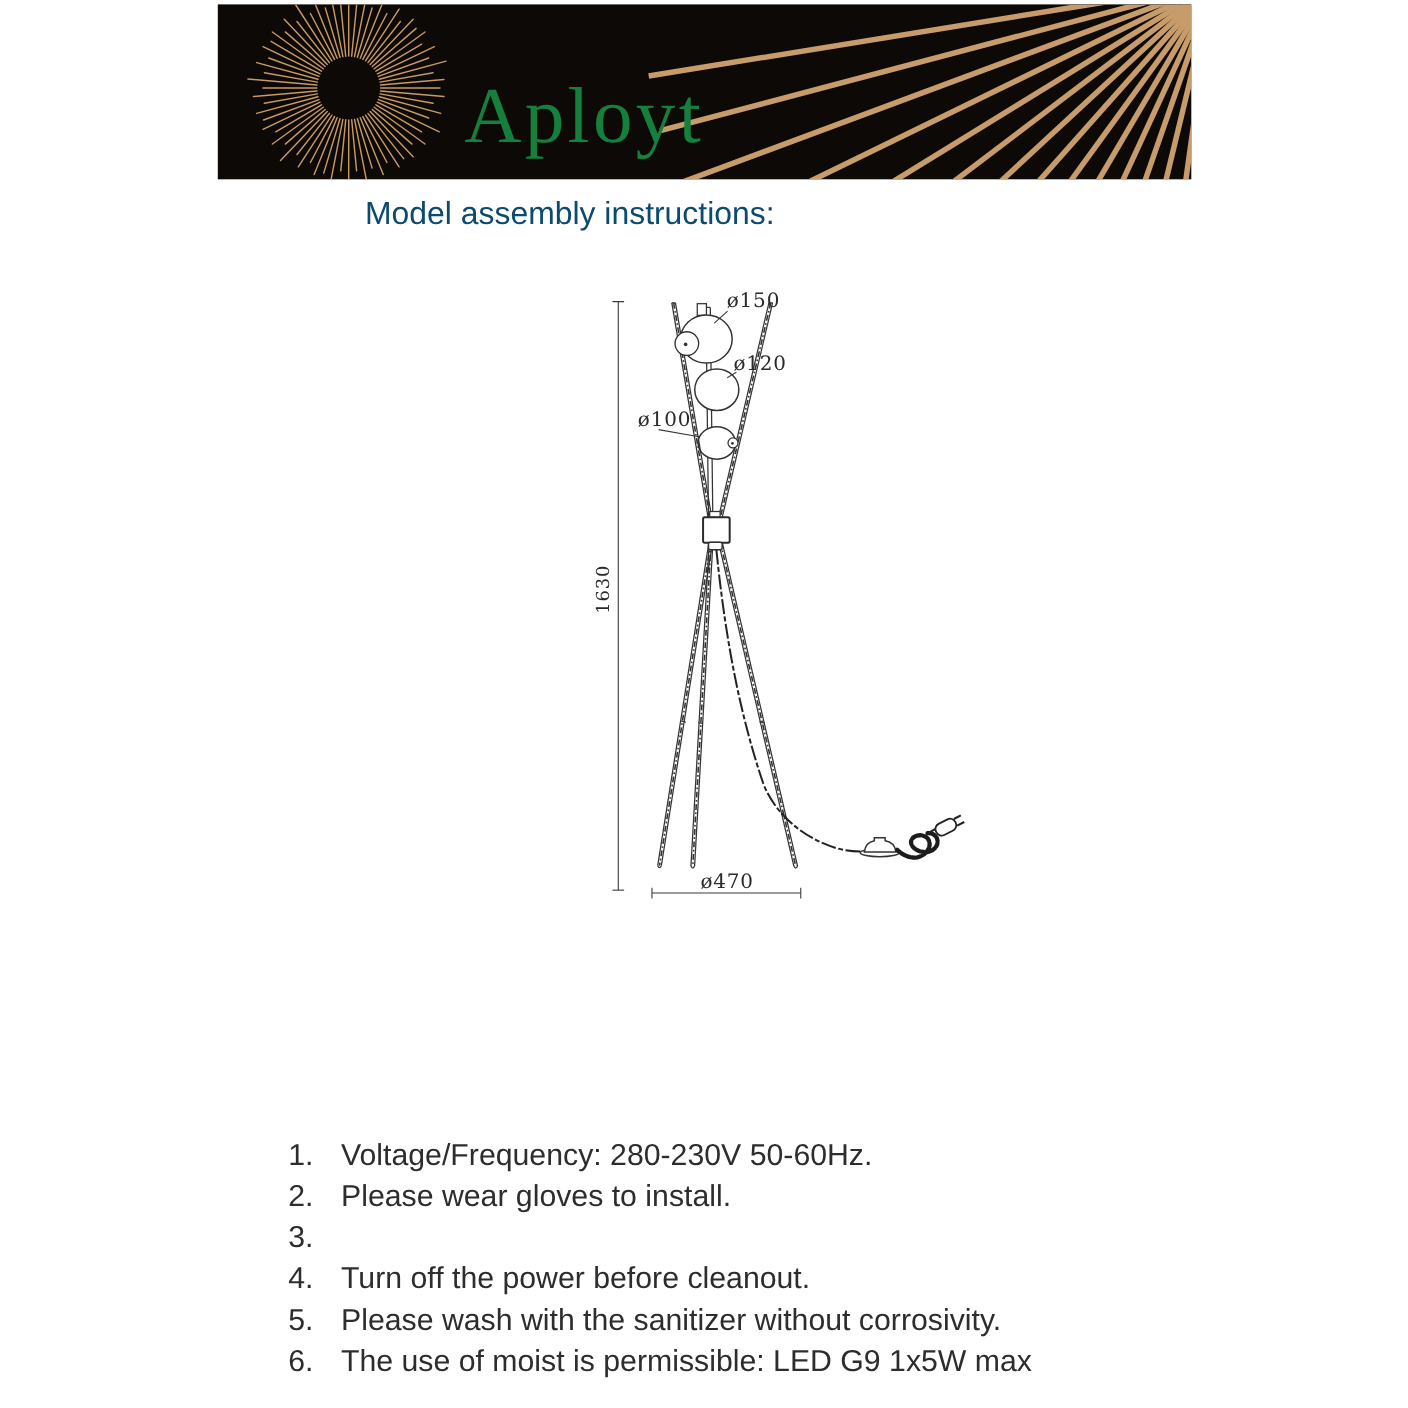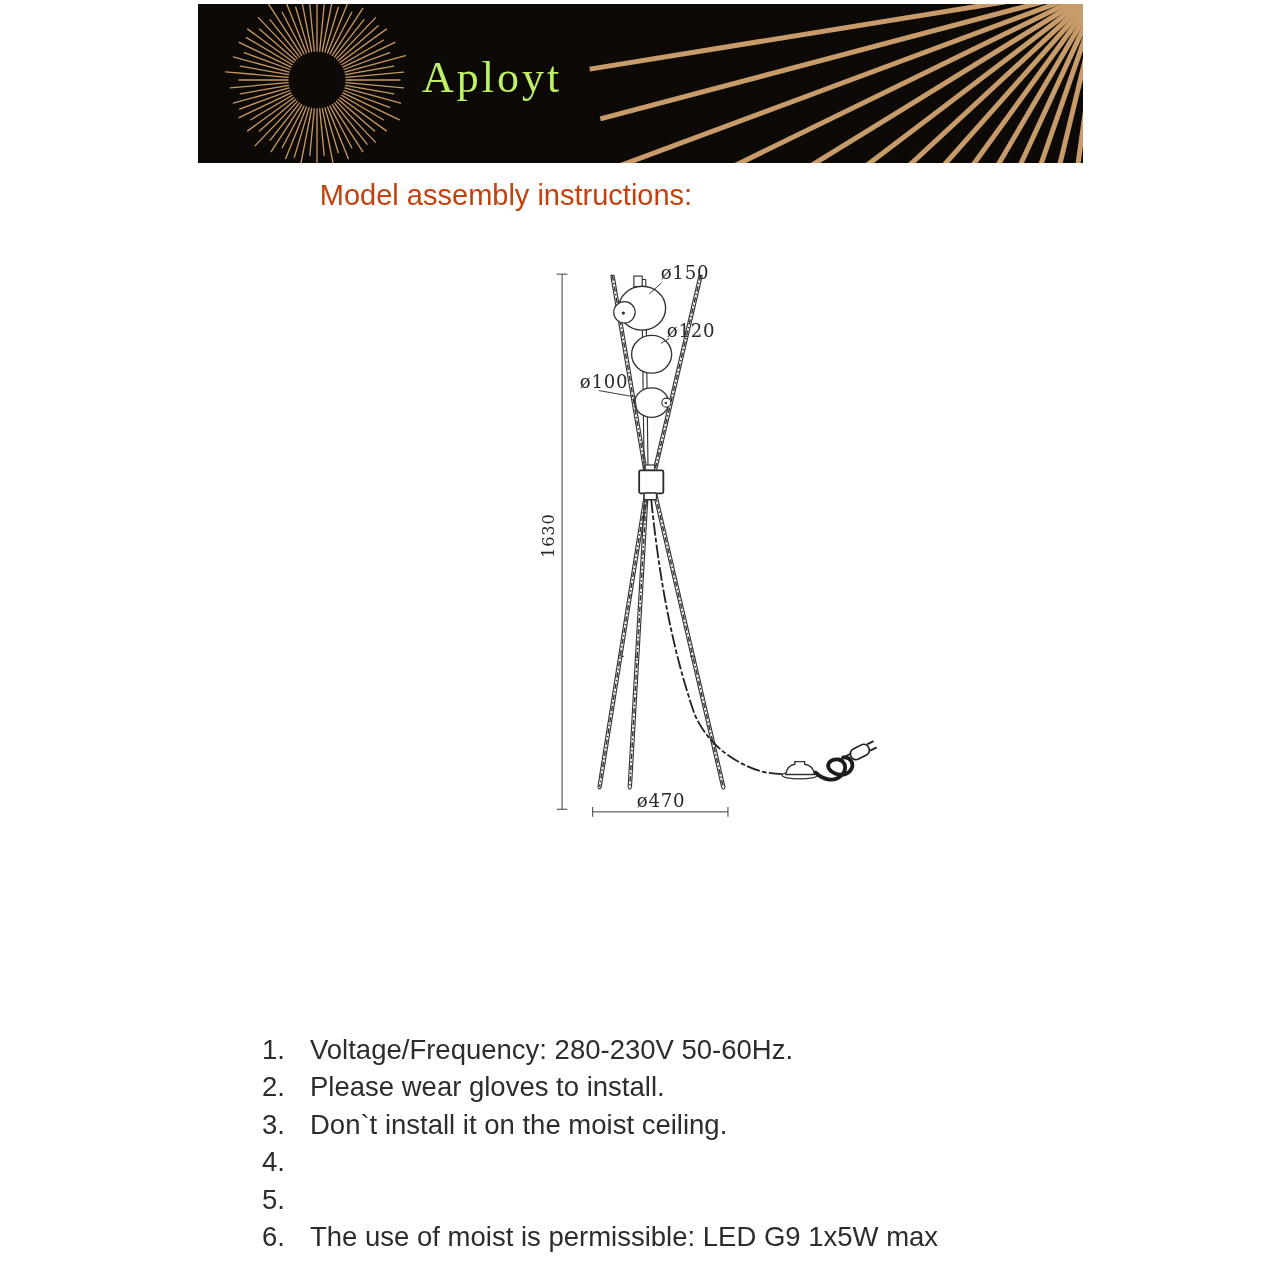--- a/index.html
+++ b/index.html
@@ -4,26 +4,26 @@
 <style>
   html,body{margin:0;padding:0;background:#ffffff;}
   .page{position:relative;width:1280px;height:1280px;background:#ffffff;overflow:hidden;
         font-family:"Liberation Sans",sans-serif;}
 
   
   .banner{position:absolute;left:198px;top:4px;width:885px;height:159px;background:#0c0906;overflow:hidden;}
   .banner svg{position:absolute;left:0;top:0;}
   #burst-rays line{stroke:#c89a63;stroke-width:1.3;stroke-linecap:round;}
   #fan-rays line{stroke:#c89c6a;stroke-width:5;}
-  .brand-name{position:absolute;left:224px;top:48px;font-size:44px;letter-spacing:3px;
-              color:#bef264;font-family:"Liberation Serif",serif;font-weight:400;}
-
-  
-  .title-block{position:absolute;left:0;top:177px;width:1012px;text-align:center;
-               color:#c2410c;font-size:29px;line-height:37px;font-weight:500;}
+  .brand-name{position:absolute;left:224px;top:60px;font-size:72px;letter-spacing:3px;
+              color:#15803d;font-family:"Liberation Serif",serif;font-weight:400;}
+
+  
+  .title-block{position:absolute;left:12px;top:177px;width:1012px;text-align:center;
+               color:#0c4a6e;font-size:29px;line-height:37px;font-weight:500;}
 
   
   .diagram{position:absolute;left:420px;top:250px;}
   .diagram path,.diagram line,.diagram rect,.diagram ellipse,.diagram circle{vector-effect:none;}
   .ln{stroke:#333;stroke-width:1.5;fill:none;}
   .dash{stroke:#333;stroke-width:1.9;fill:none;stroke-dasharray:7 3 2 3;}
   .glb{fill:#fff;stroke:#333;stroke-width:1.8;}
   .dim{stroke:#3a3a3a;stroke-width:1.3;fill:none;}
   .dimtxt{fill:#2a2a2a;font-family:"DejaVu Serif",serif;letter-spacing:1px;}
 
@@ -238,27 +238,28 @@
     <div class="li">
       <span class="num">1.</span>
       <span class="txt">Voltage/Frequency: 280-230V 50-60Hz.</span>
     </div>
     <div class="li">
       <span class="num">2.</span>
       <span class="txt">Please wear gloves to install.</span>
     </div>
     <div class="li">
       <span class="num">3.</span>
-      <span class="txt">Don`t install it on the moist ceiling.</span>
     </div>
     <div class="li">
       <span class="num">4.</span>
+      <span class="txt">Turn off the power before cleanout.</span>
     </div>
     <div class="li">
       <span class="num">5.</span>
+      <span class="txt">Please wash with the sanitizer without corrosivity.</span>
     </div>
     <div class="li">
       <span class="num">6.</span>
       <span class="txt">The use of moist is permissible: LED G9 1x5W max</span>
     </div>
   </div>
 
 </div>
 
 </body></html>

